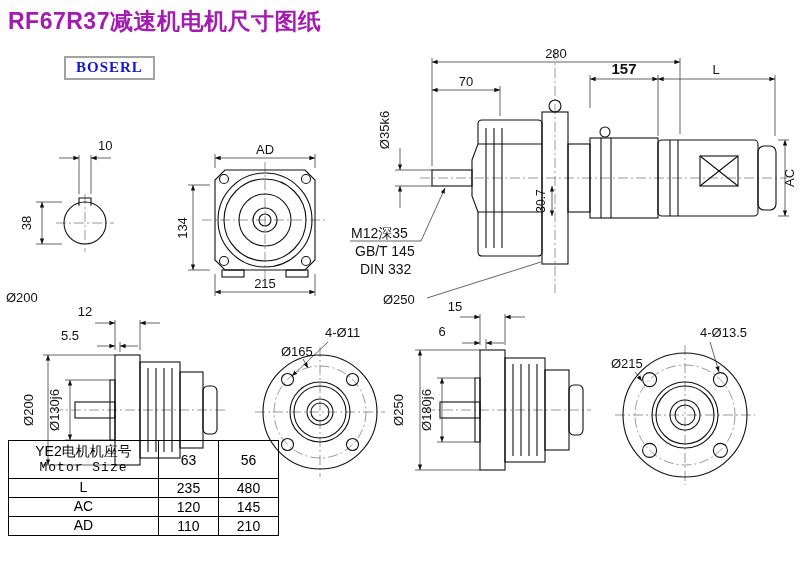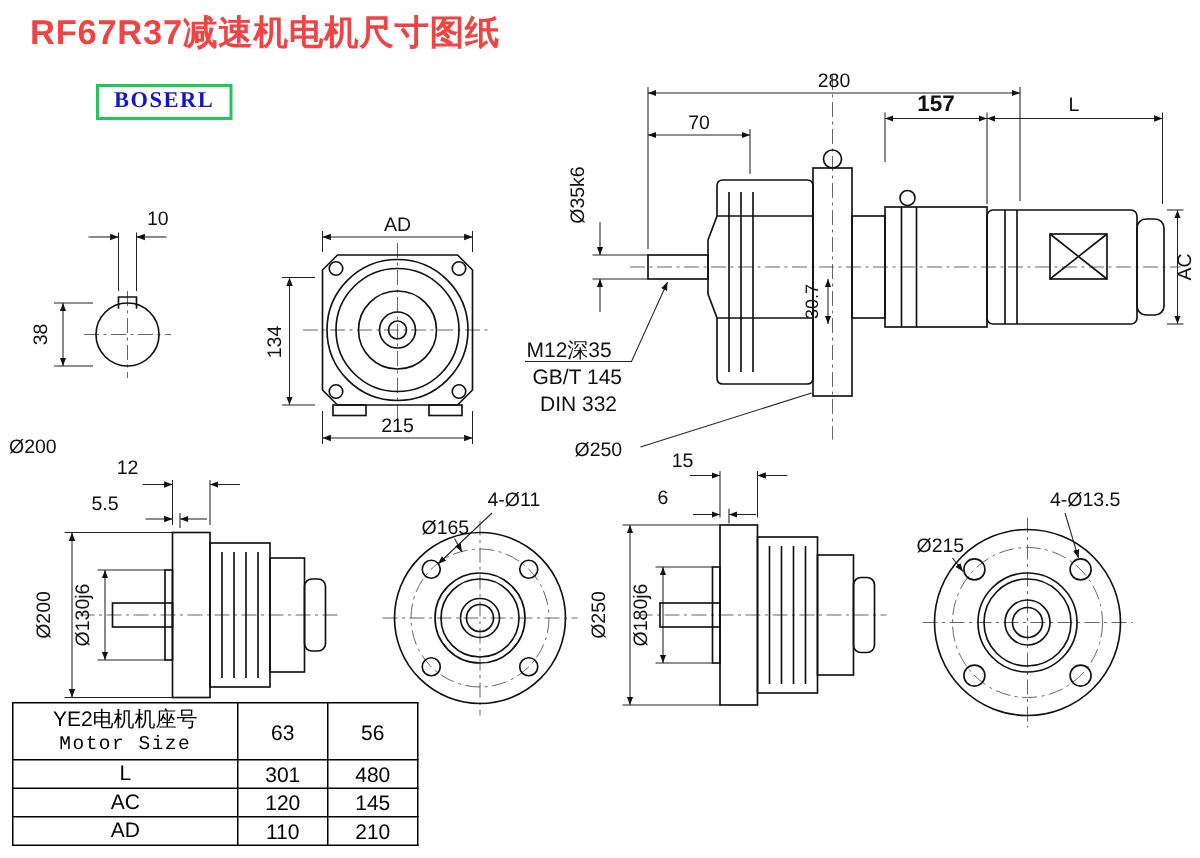--- a/index.html
+++ b/index.html
@@ -1,33 +1,33 @@
 <!DOCTYPE html>
 <html><head>
 <meta charset="utf-8">
 <style>
   * { margin:0; padding:0; box-sizing:border-box; }
   html,body { width:800px; height:572px; }
   body { background:#fff; font-family:"Liberation Sans", sans-serif; position:relative; overflow:hidden; }
   .sheet { position:absolute; inset:0; background:#ffffff; }
   .abs { position:absolute; overflow:visible; }
   svg { overflow:visible; }
-  h1.title { position:absolute; left:8px; top:6px; font-size:23px; font-weight:bold; color:#ef4444; letter-spacing:0.5px;margin-left:12px; }
-  .logo { position:absolute; left:64px; top:56px; border:2px solid #22c55e; padding:1px 10px 2px 10px;
+  h1.title { position:absolute; left:8px; top:6px; font-size:23px; font-weight:bold; color:#a21caf; letter-spacing:0.5px; }
+  .logo { position:absolute; left:64px; top:56px; border:2px solid #a3a3a3; padding:1px 10px 2px 10px;
           font-family:"Liberation Serif", serif; font-size:15px; font-weight:bold; color:#1515cc; letter-spacing:1px; }
   .thin line, .thin path { stroke:#222; stroke-width:0.7; fill:none; }
   .med * { stroke:#111; stroke-width:1.1; }
   .med { fill:none; }
   .med rect, .med circle, .med path { fill:none; }
   .cl line { stroke:#555; stroke-width:0.6; stroke-dasharray:10 3 2 3; }
   .dim { font-size:13px; fill:#111; font-family:"Liberation Sans", sans-serif; }
   .dim-bold { font-size:15px; font-weight:bold; }
   .sm { font-size:12px; }
   .note { font-size:14px; fill:#111; font-family:"Liberation Sans", sans-serif; }
-  table.size-table { position:absolute; left:8px; top:468px; border-collapse:collapse; text-align:center;
+  table.size-table { position:absolute; left:8px; top:440px; border-collapse:collapse; text-align:center;
                      font-size:14px; color:#000; }
   .size-table th, .size-table td { border:1px solid #000; font-weight:normal; padding:0 6px; }
   .size-table tr { height:19px; }
   .size-table tr:first-child { height:38px; }
   .size-table th:first-child { width:150px; line-height:1.25; }
   .size-table td { width:60px;text-align:center; }
   .size-table .en { font-family:"Liberation Mono", monospace; font-size:13px; letter-spacing:1px;text-align:center; }
 </style>
 </head>
 <body>
@@ -300,21 +300,21 @@
         <tr>
       <th>
         <div>YE2电机机座号</div>
         <div class="en">Motor Size</div>
       </th>
       <td>63</td>
       <td>56</td>
     </tr>
     <tr>
       <th>L</th>
-      <td>301</td>
+      <td>235</td>
       <td>480</td>
     </tr>
     <tr>
       <th>AC</th>
       <td>120</td>
       <td>145</td>
     </tr>
     <tr>
       <th>AD</th>
       <td>110</td>

